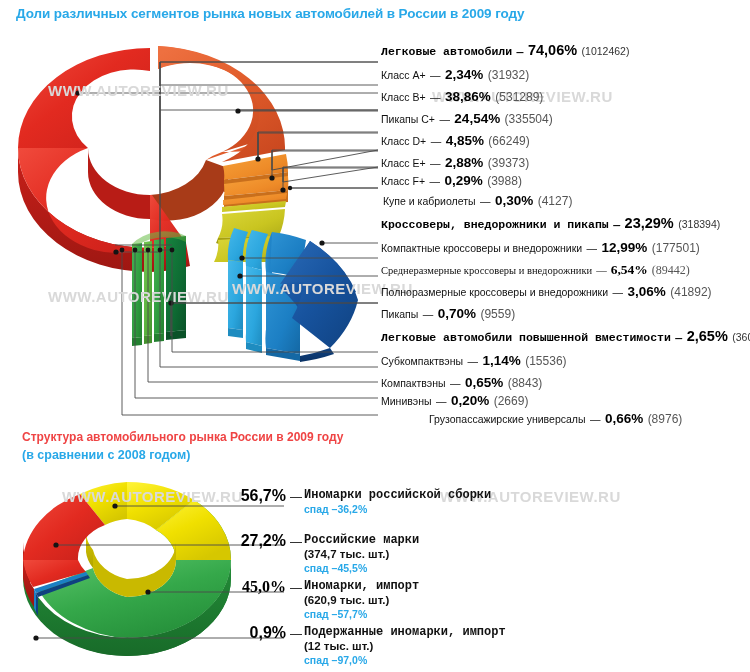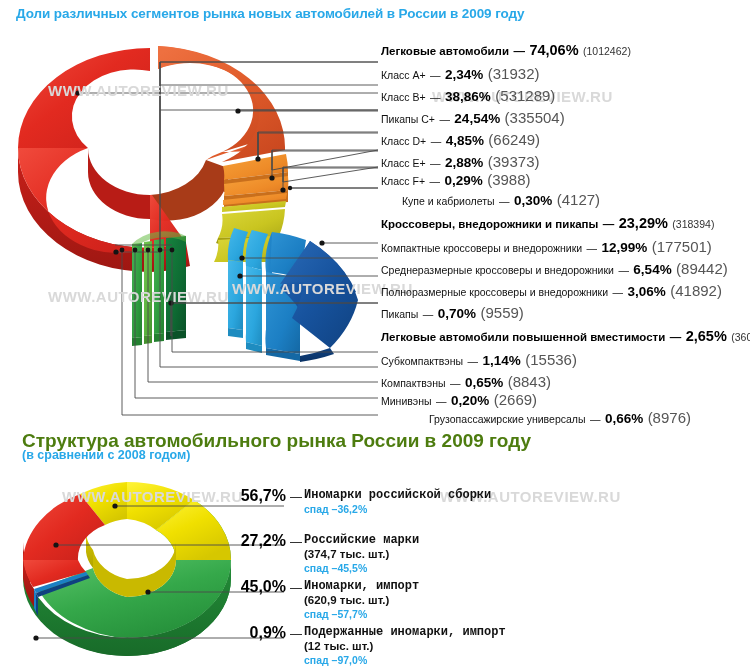--- a/index.html
+++ b/index.html
@@ -13,21 +13,21 @@
   .page{position:relative;width:616px;height:672px;}
 
   
   .main-title{
     position:absolute;left:16px;top:6px;
     font-size:13.5px;font-weight:bold;color:#28A8E8;
     letter-spacing:-0.1px;white-space:nowrap;
   }
   .sub-title{
     position:absolute;left:22px;top:430px;
-    font-size:19px;font-weight:bold;color:#4d7c0f;white-space:nowrap;
+    font-size:12px;font-weight:bold;color:#ef4444;white-space:nowrap;
   }
   .sub-title2{
     position:absolute;left:22px;top:448px;
     font-size:12.5px;font-weight:bold;color:#28A8E8;white-space:nowrap;
   }
 
   
   .wm{
     position:absolute;color:#d9d9d9;font-weight:bold;
     font-size:15px;letter-spacing:0.5px;white-space:nowrap;
@@ -38,22 +38,22 @@
   .wm.w3{left:48px;top:288px;}
   .wm.w4{left:232px;top:280px;}
   .wm.w5{left:62px;top:488px;}
   .wm.w6{left:440px;top:488px;}
 
   
   .legend{position:absolute;}
   .row{position:absolute;white-space:nowrap;line-height:1;}
   .row .nm{font-size:10.5px;color:#111;}
   .row .pc{font-size:13.5px;font-weight:bold;color:#000;}
-  .row .ct{font-size:15px;color:#555;}
-  .row.head .nm{font-size:11.5px;font-weight:bold;color:#000;}
+  .row .ct{font-size:12px;color:#555;}
+  .row.head .nm{font-size:11.5px;font-weight:bold;color:#000;font-family:Liberation Mono, monospace;}
   .row.head .pc{font-size:14.5px;font-weight:bold;}
   .row.head .ct{font-size:10.5px;color:#333;}
 
   
   .l2row{position:absolute;white-space:nowrap;}
   .l2row .pct{
     position:absolute;right:0;top:0;
     font-size:16px;font-weight:bold;color:#000;
   }
   .l2row .dash{position:absolute;left:0;top:2px;font-size:12px;color:#111;}
@@ -409,42 +409,42 @@
       <span class="nm">—</span>
       <span class="pc">2,88%</span>
       <span class="ct">(39373)</span>
     </div>
     <div class="row" style="left:381px;top:172px;">
       <span class="nm">Класс F+</span>
       <span class="nm">—</span>
       <span class="pc">0,29%</span>
       <span class="ct">(3988)</span>
     </div>
-    <div class="row" style="left:402px;top:192px;">
+    <div class="row" style="left:383px;top:192px;">
       <span class="nm">Купе и кабриолеты</span>
       <span class="nm">—</span>
       <span class="pc">0,30%</span>
       <span class="ct">(4127)</span>
     </div>
   </div>
 
   <div class="legend">
     <div class="row head" style="left:381px;top:215px;text-align:right;">
       <span class="nm">Кроссоверы, внедорожники и пикапы</span>
       <span class="nm">—</span>
       <span class="pc">23,29%</span>
       <span class="ct">(318394)</span>
     </div>
     <div class="row" style="left:381px;top:239px;">
       <span class="nm">Компактные кроссоверы и внедорожники</span>
       <span class="nm">—</span>
       <span class="pc">12,99%</span>
       <span class="ct">(177501)</span>
     </div>
-    <div class="row" style="left:381px;top:261px;">
+    <div class="row" style="left:381px;top:261px;font-family:Liberation Serif, serif;">
       <span class="nm">Среднеразмерные кроссоверы и внедорожники</span>
       <span class="nm">—</span>
       <span class="pc">6,54%</span>
       <span class="ct">(89442)</span>
     </div>
     <div class="row" style="left:381px;top:283px;">
       <span class="nm">Полноразмерные кроссоверы и внедорожники</span>
       <span class="nm">—</span>
       <span class="pc">3,06%</span>
       <span class="ct">(41892)</span>
@@ -509,21 +509,21 @@
   </div>
   <div class="l2row" style="left:290px;top:533px;">
     <span class="dash">—</span>
     <div style="margin-left:14px;line-height:14px;">
       <div class="lbl">Российские марки</div>
       <div class="qty">(374,7 тыс. шт.)</div>
       <div class="drop">спад –45,5%</div>
     </div>
   </div>
 
-  <div class="l2row" style="left:240px;top:578px;width:46px;height:50px;">
+  <div class="l2row" style="left:240px;top:578px;width:46px;height:50px;font-family:Liberation Serif, serif;">
     <span class="pct">45,0%</span>
   </div>
   <div class="l2row" style="left:290px;top:579px;">
     <span class="dash">—</span>
     <div style="margin-left:14px;line-height:14px;">
       <div class="lbl">Иномарки, импорт</div>
       <div class="qty">(620,9 тыс. шт.)</div>
       <div class="drop">спад –57,7%</div>
     </div>
   </div>

